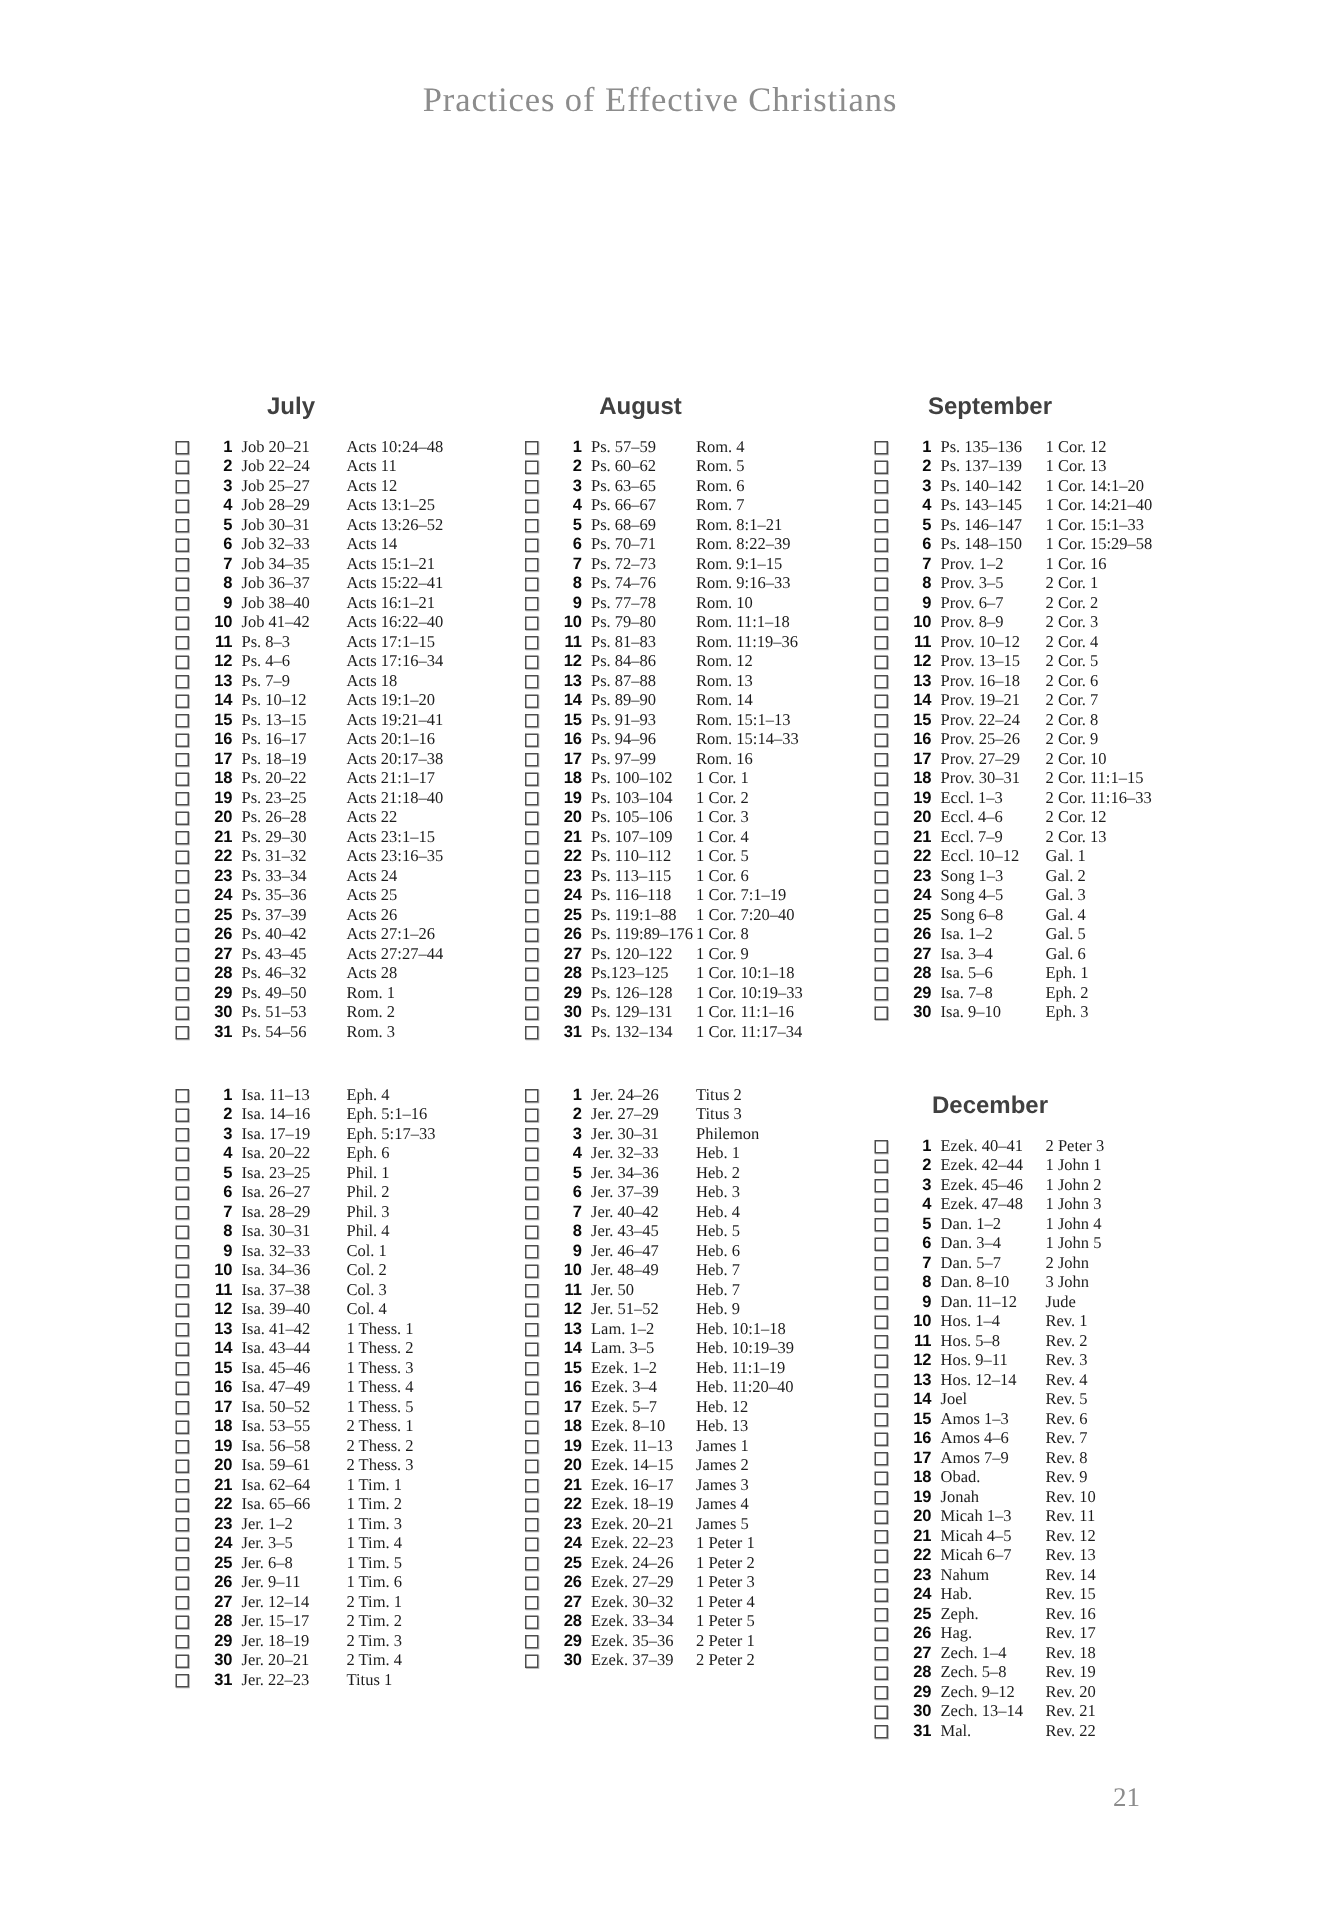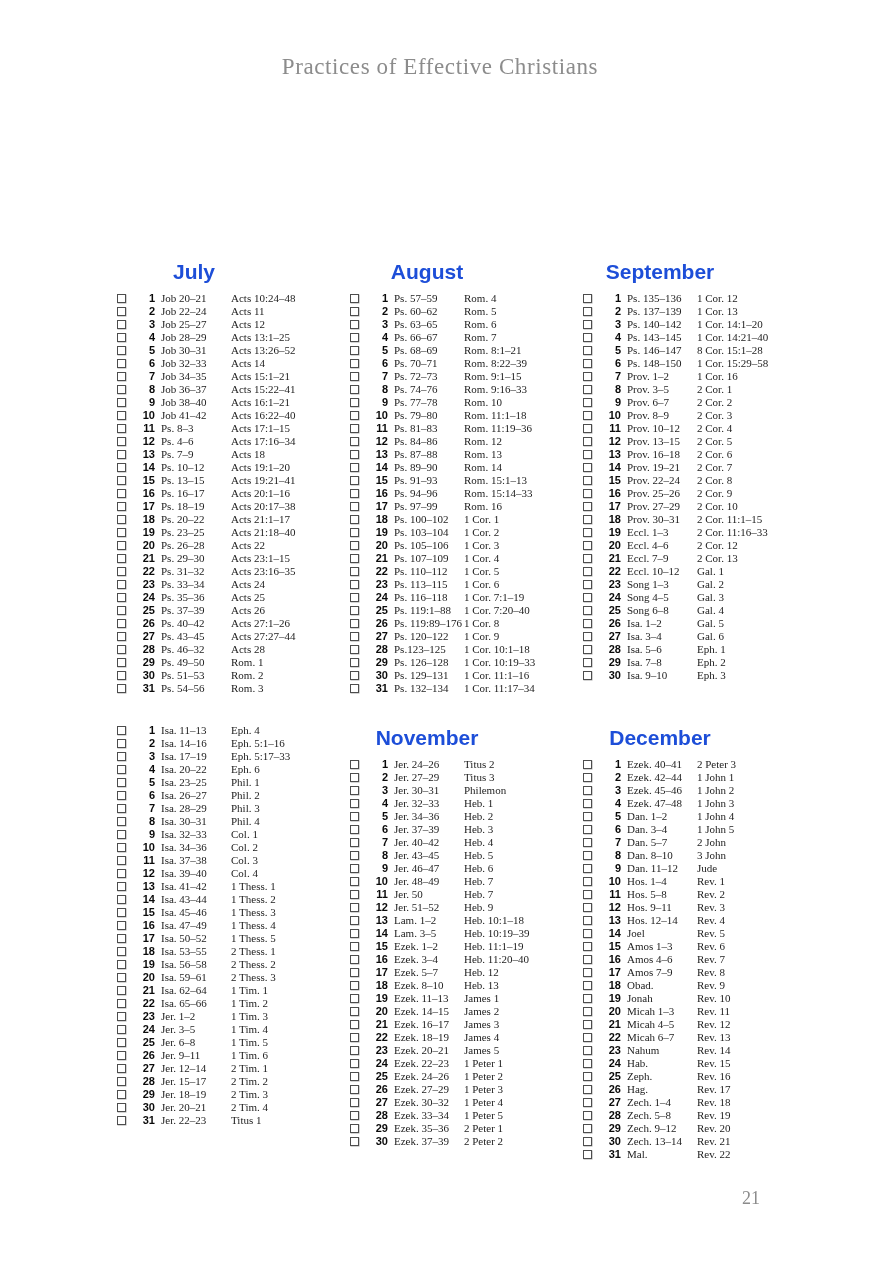--- a/index.html
+++ b/index.html
@@ -30,23 +30,23 @@
     gap: 23px;
   }
   .month { width: 210px; flex: 0 0 210px; }
   .month-title {
     box-sizing: border-box;
     width: 210px;
     padding-right: 42px;
     text-align: center;
     font-family: "Liberation Sans", "DejaVu Sans", sans-serif;
     font-weight: bold;
-    font-size: 21px;
+    font-size: 16px;
     line-height: 27px;
-    color: #1d4ed8;
+    color: #404040;
     margin: 0 0 7px 0;
   }
   .day-row {
     display: grid;
     grid-template-columns: 14px 24px 76px auto;
     padding-left: 7px;
     height: 13px;
     line-height: 13px;
     align-items: center;
   }
@@ -488,21 +488,21 @@
         <div class="day-row">
           <span class="cb"></span>
           <span class="daynum">4</span>
           <span class="r1">Ps. 143–145</span>
           <span class="r2">1 Cor. 14:21–40</span>
         </div>
         <div class="day-row">
           <span class="cb"></span>
           <span class="daynum">5</span>
           <span class="r1">Ps. 146–147</span>
-          <span class="r2">8 Cor. 15:1–28</span>
+          <span class="r2">1 Cor. 15:1–33</span>
         </div>
         <div class="day-row">
           <span class="cb"></span>
           <span class="daynum">6</span>
           <span class="r1">Ps. 148–150</span>
           <span class="r2">1 Cor. 15:29–58</span>
         </div>
         <div class="day-row">
           <span class="cb"></span>
           <span class="daynum">7</span>
@@ -832,21 +832,20 @@
           <span class="r2">2 Tim. 4</span>
         </div>
         <div class="day-row">
           <span class="cb"></span>
           <span class="daynum">31</span>
           <span class="r1">Jer. 22–23</span>
           <span class="r2">Titus 1</span>
         </div>
       </div>
       <div class="month">
-        <div class="month-title">November</div>
         <div class="day-row">
           <span class="cb"></span>
           <span class="daynum">1</span>
           <span class="r1">Jer. 24–26</span>
           <span class="r2">Titus 2</span>
         </div>
         <div class="day-row">
           <span class="cb"></span>
           <span class="daynum">2</span>
           <span class="r1">Jer. 27–29</span>

